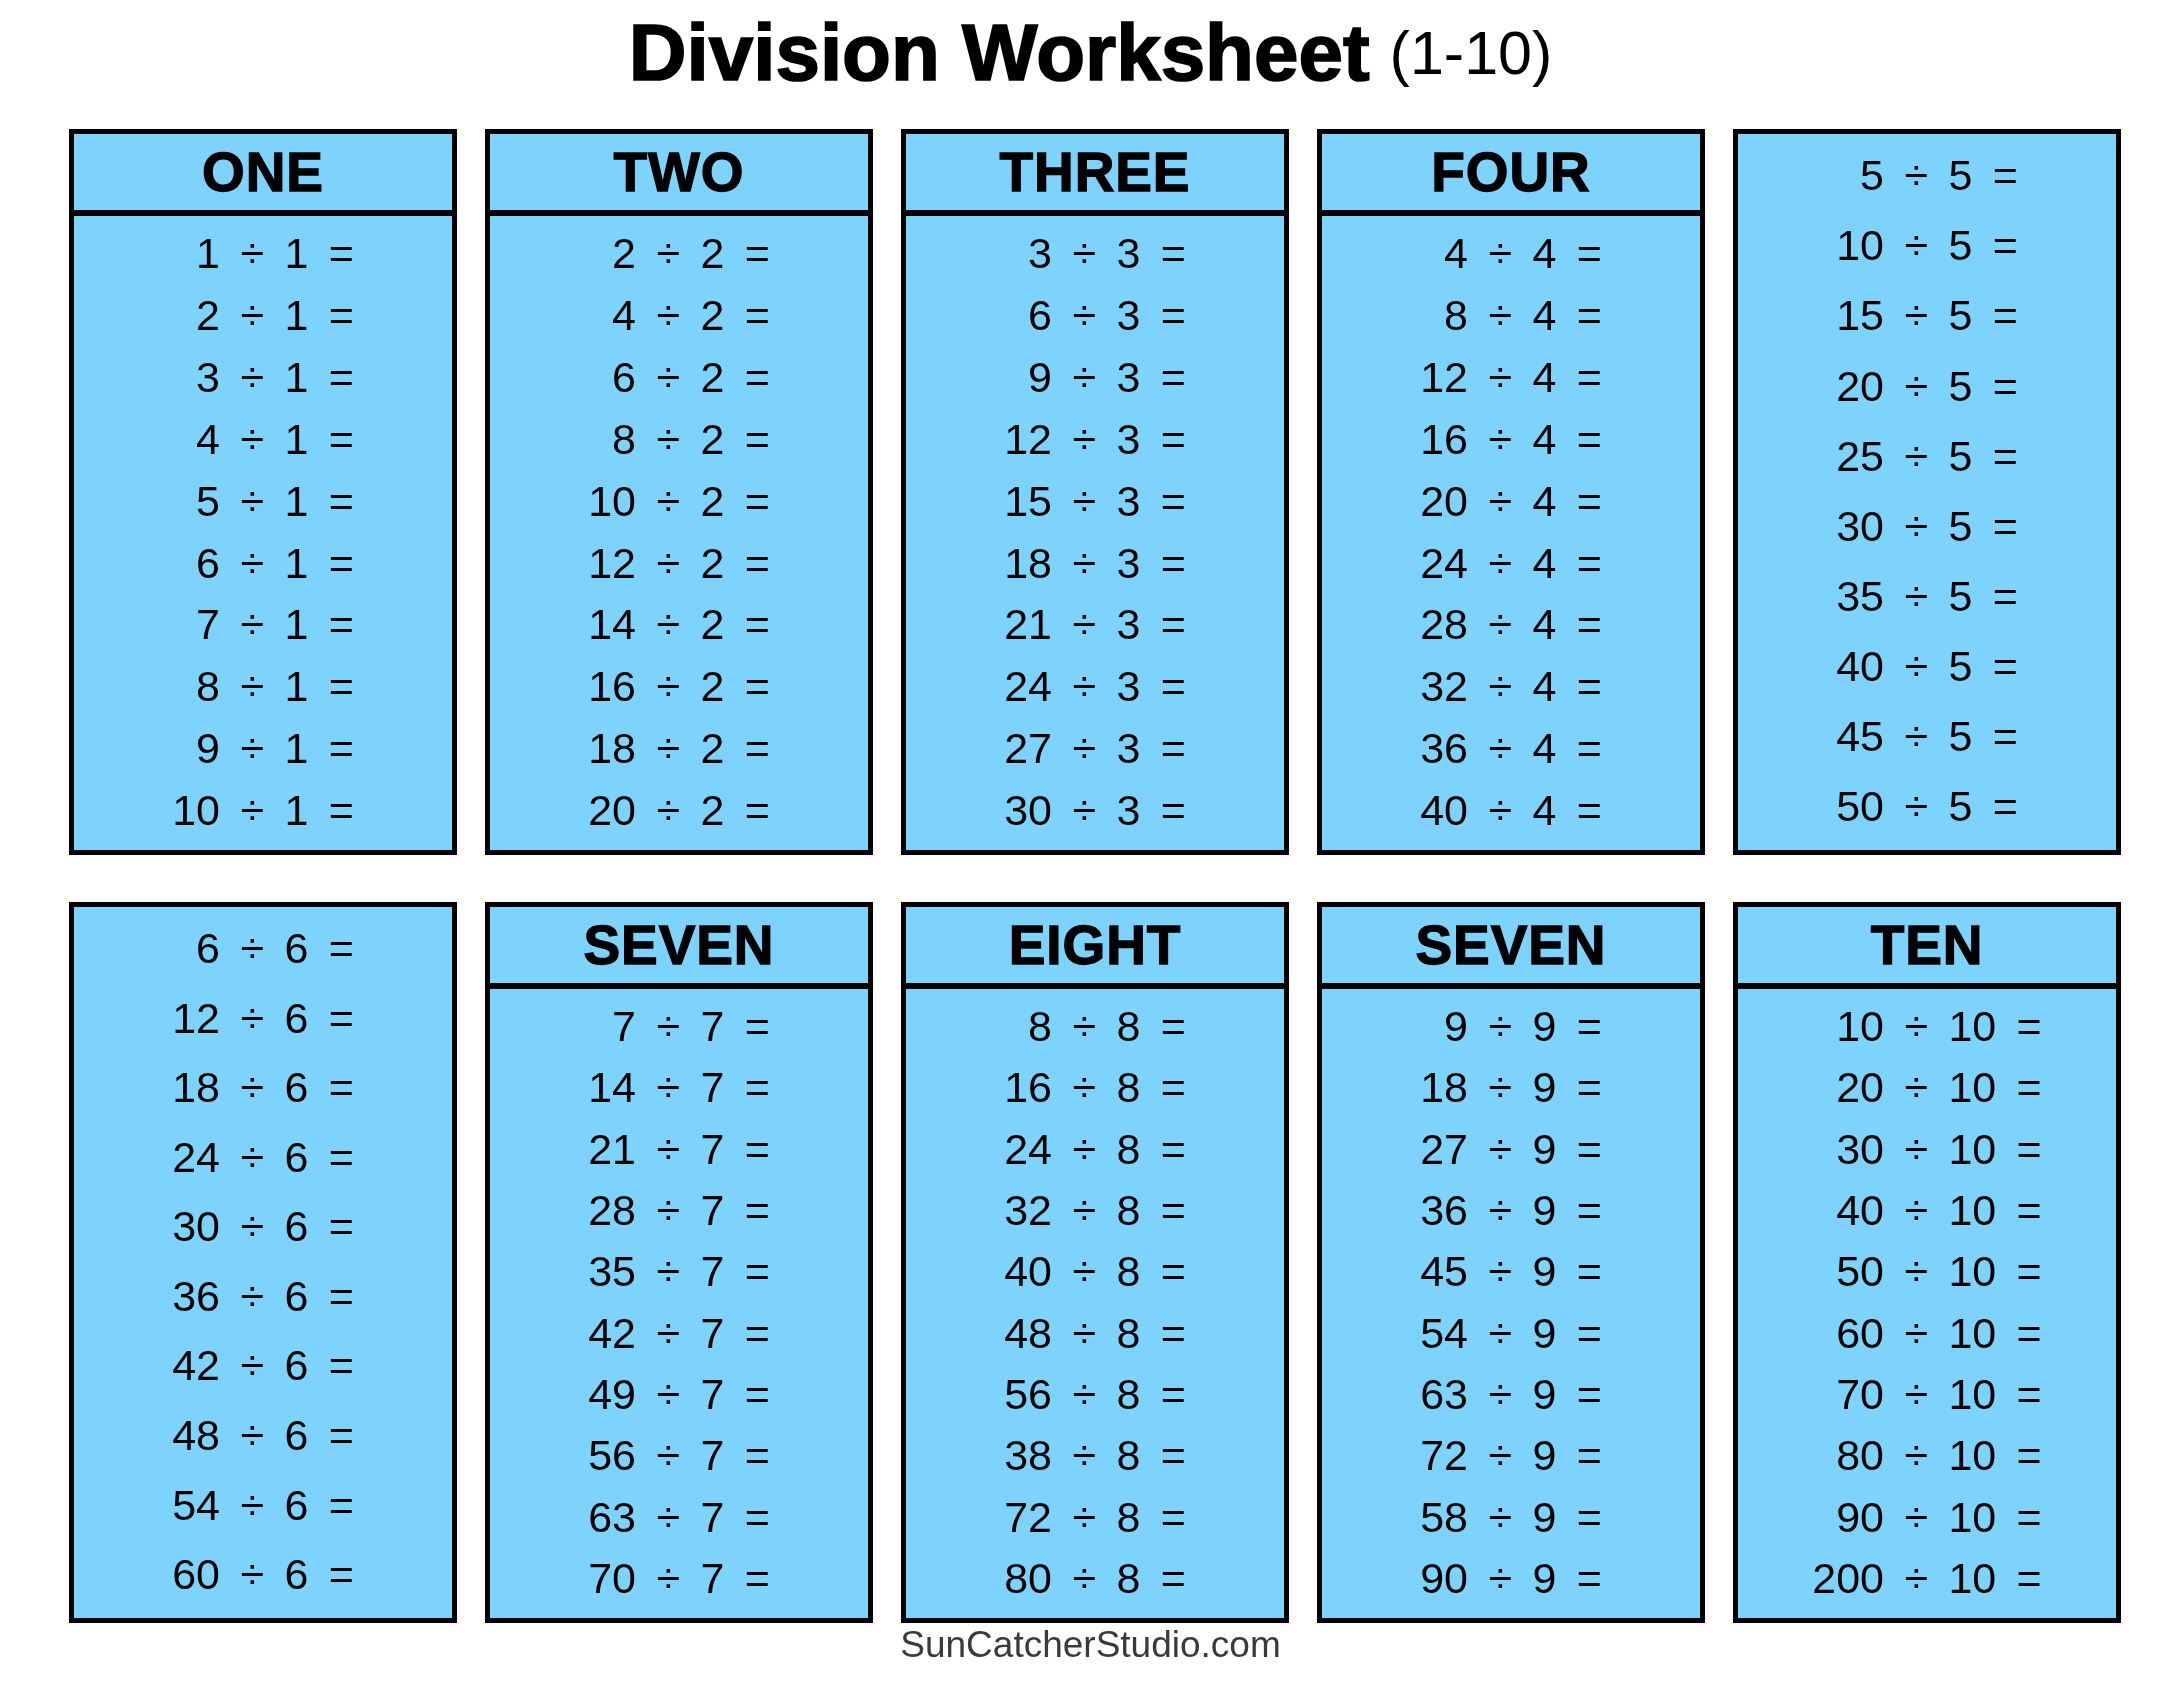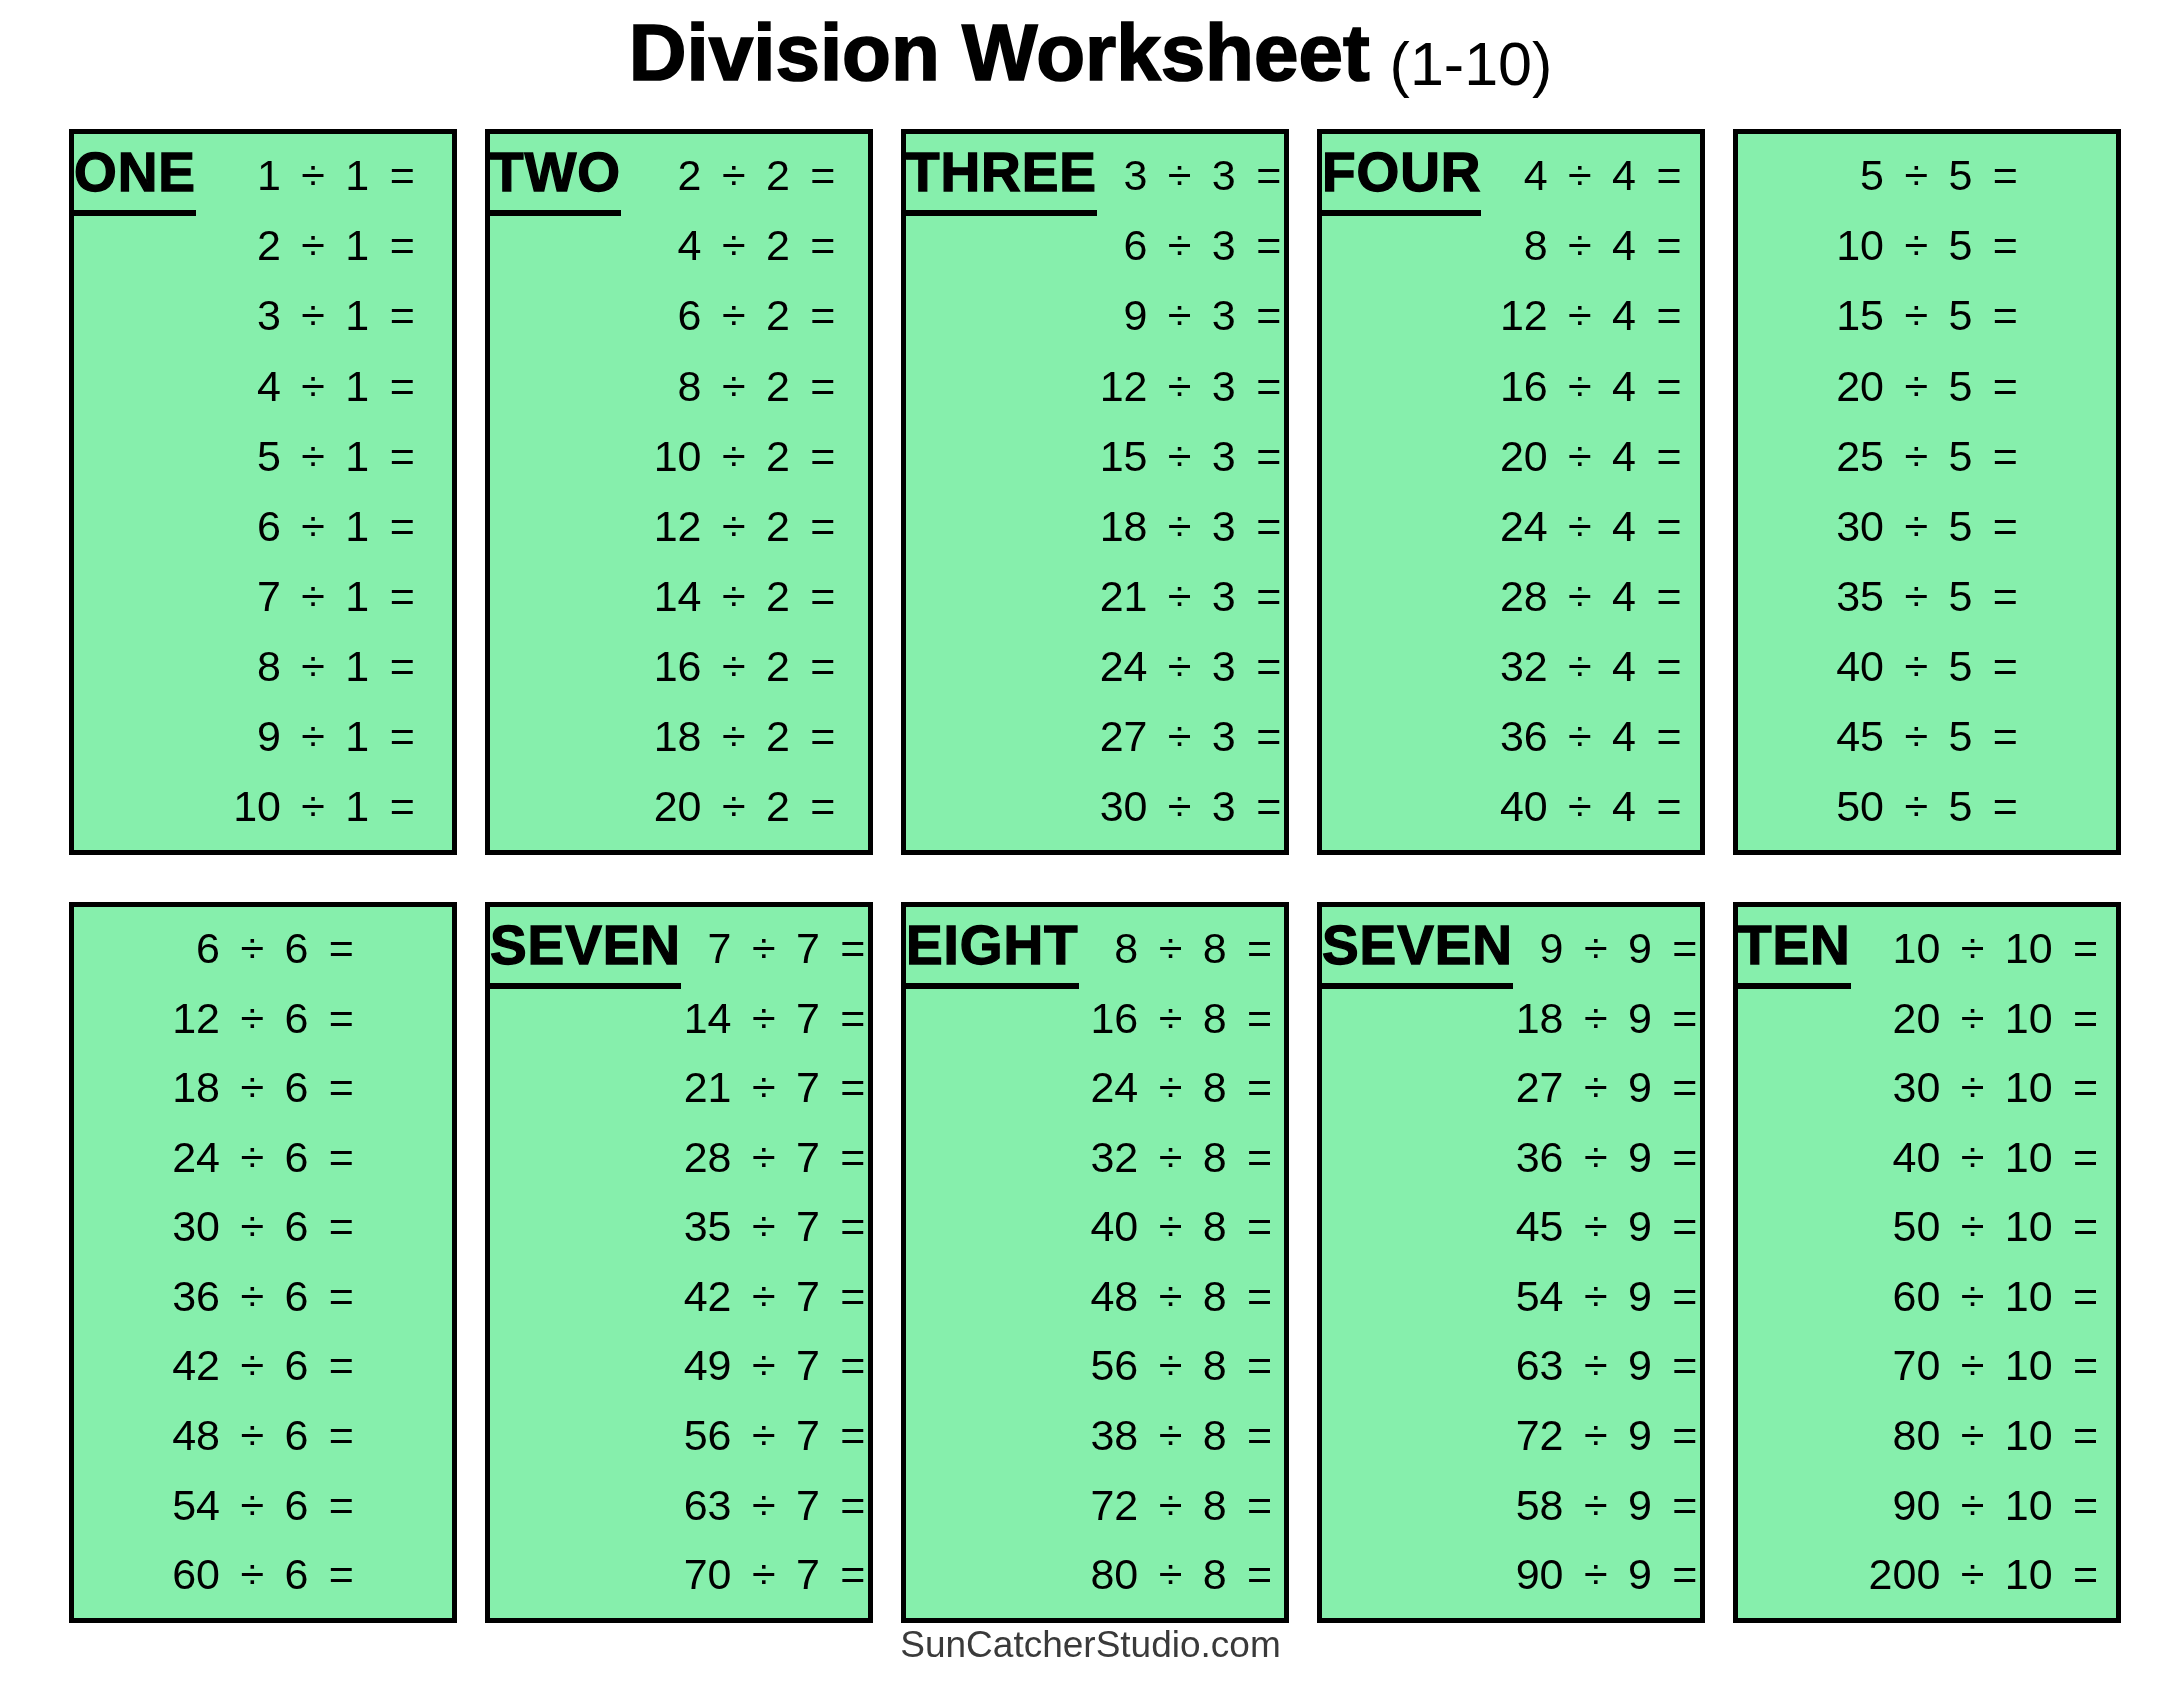--- a/index.html
+++ b/index.html
@@ -17,21 +17,21 @@
     overflow: hidden;
   }
   
   .title {
     position: absolute;
     top: 6.8px;
     left: 0;
     width: 100%;
     display: flex;
     justify-content: center;
-    align-items: flex-end;
+    align-items: center;
     gap: 20px;
     white-space: nowrap;
   }
   .title-main {
     font-size: 80px;
     font-weight: 900;
     -webkit-text-stroke: 1.7px #000000;
     letter-spacing: 0;
   }
   .title-range {
@@ -45,22 +45,23 @@
     top: 129px;
     display: grid;
     grid-template-columns: repeat(5, 388px);
     grid-template-rows: 726px 721px;
     column-gap: 28px;
     row-gap: 47px;
   }
   .box {
     box-sizing: border-box;
     border: 5.1px solid #000000;
-    background: #86efac;
+    background: #7dd3fc;
     display: flex;
+    flex-direction: column;
   }
   .box-header {
     height: 76px;
     border-bottom: 6px solid #000000;
     display: flex;
     align-items: center;
     justify-content: center;
   }
   .box-label {
     font-size: 55px;

